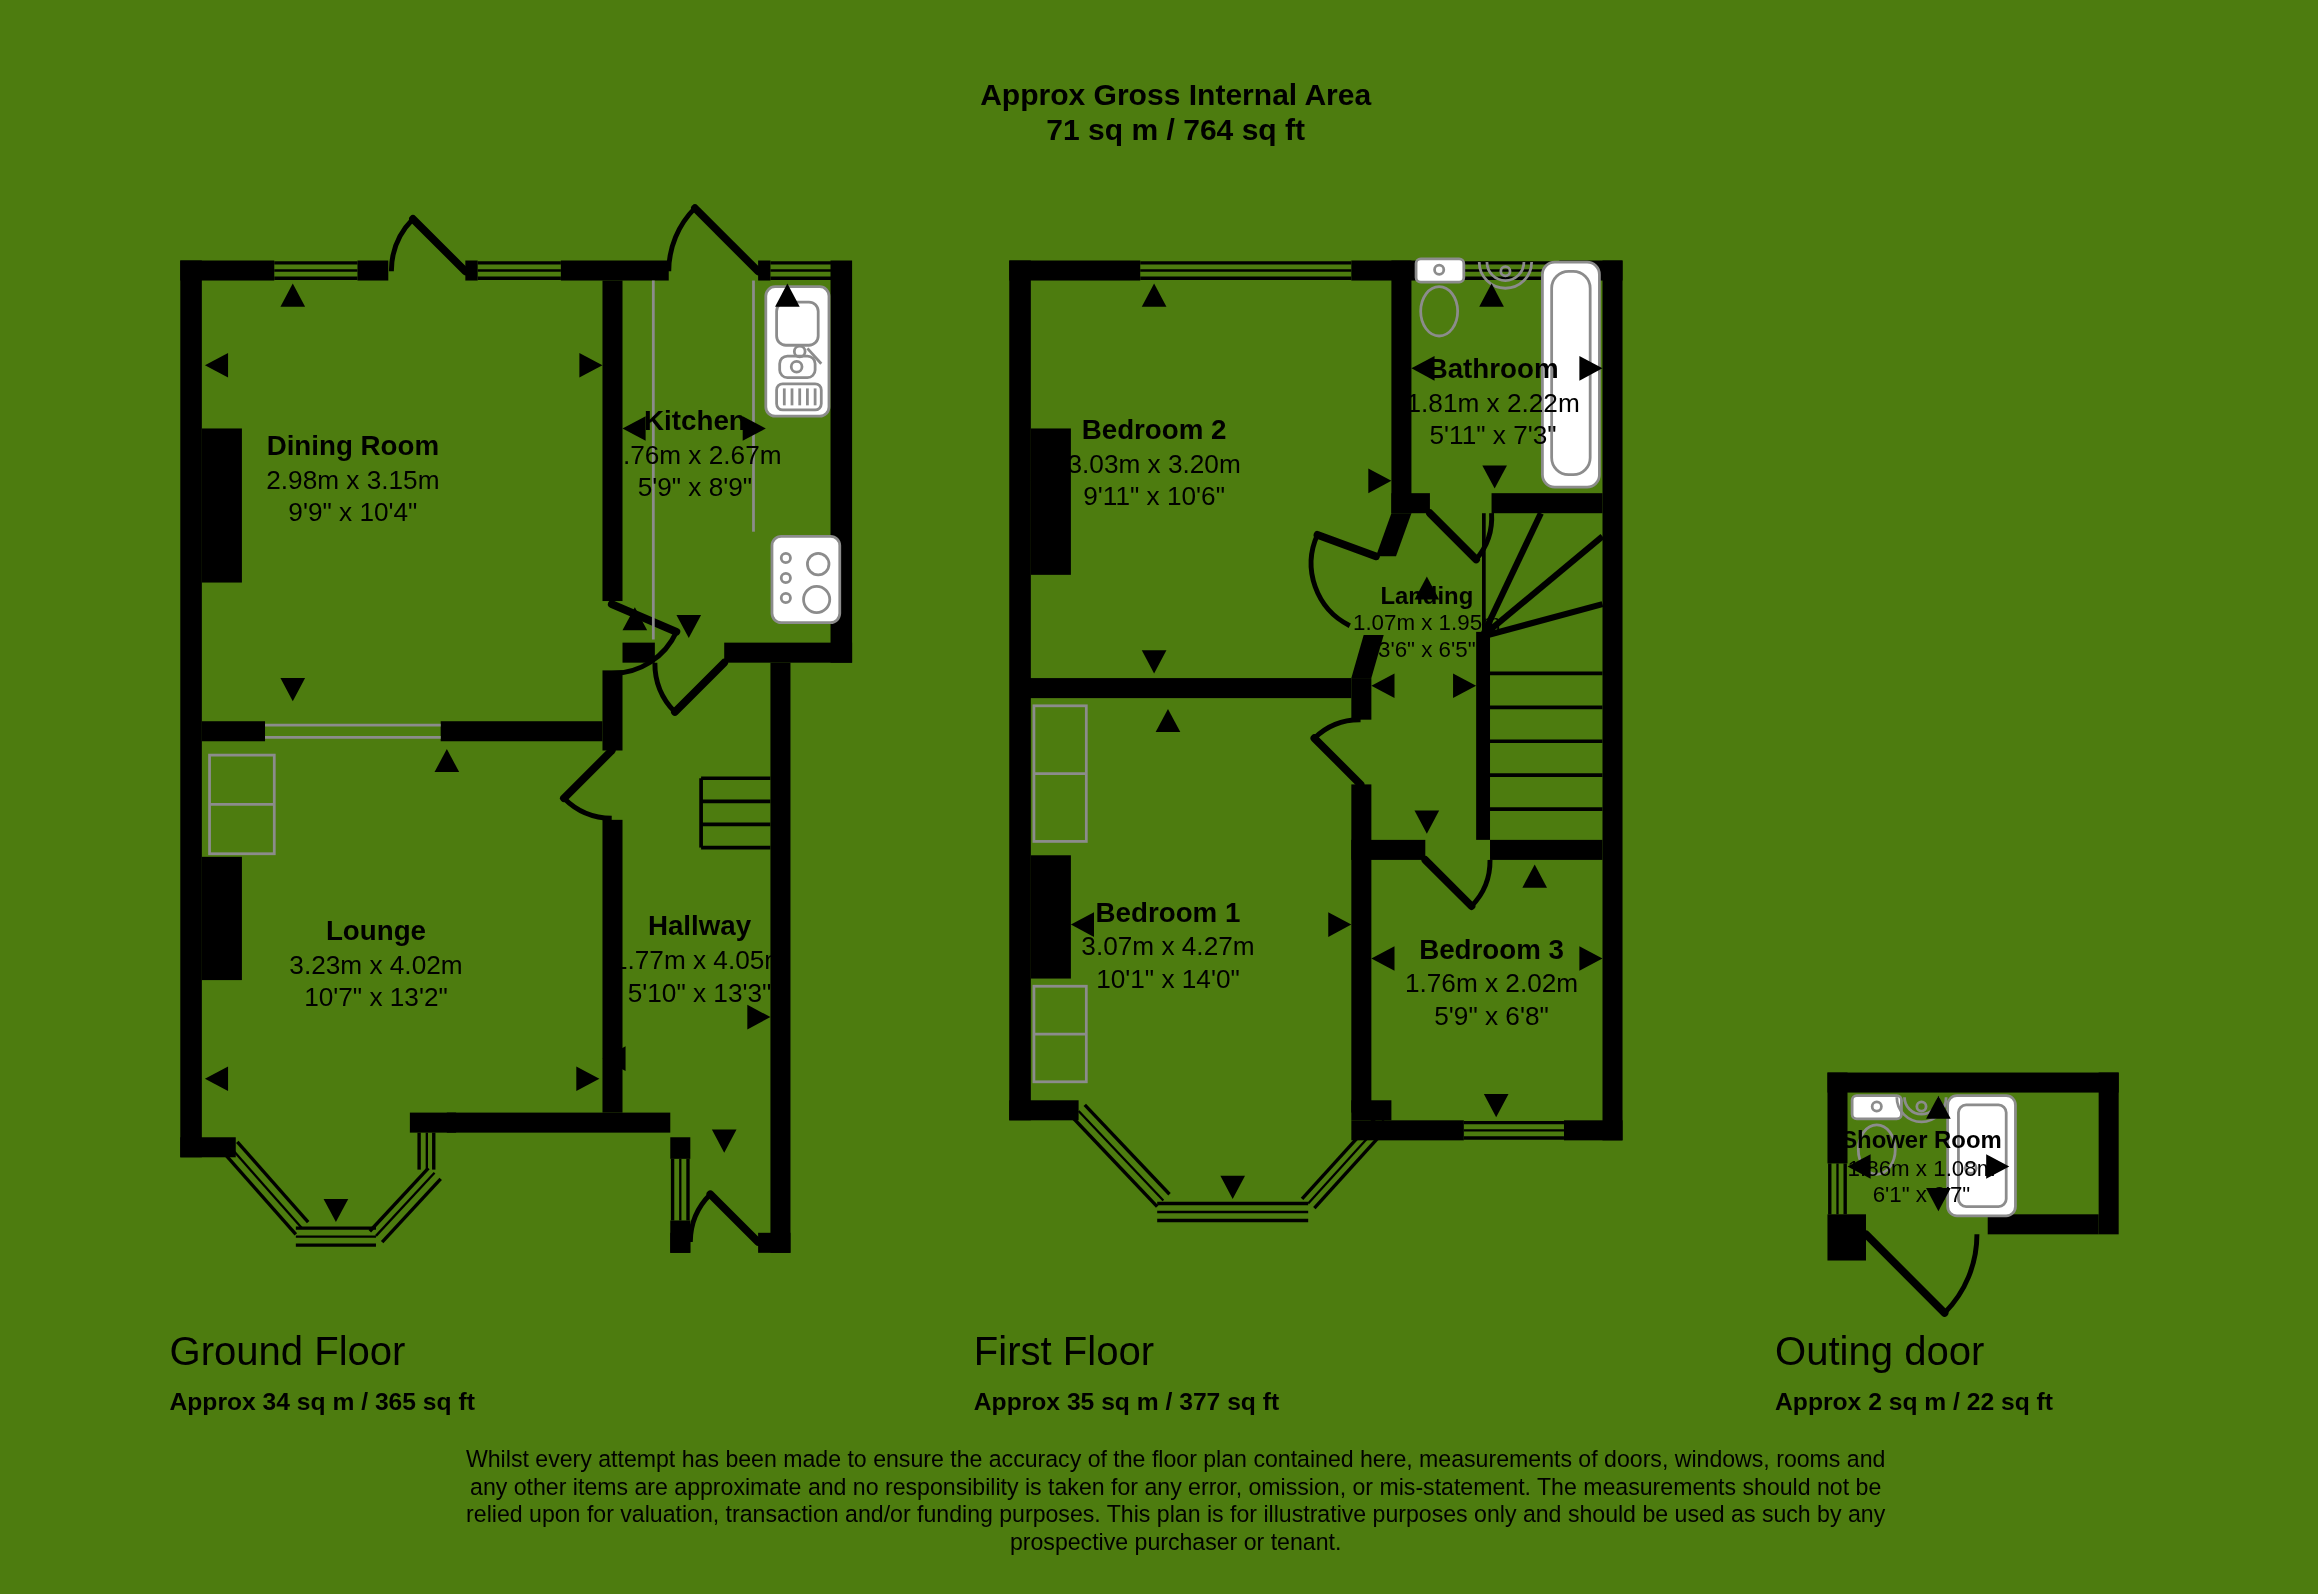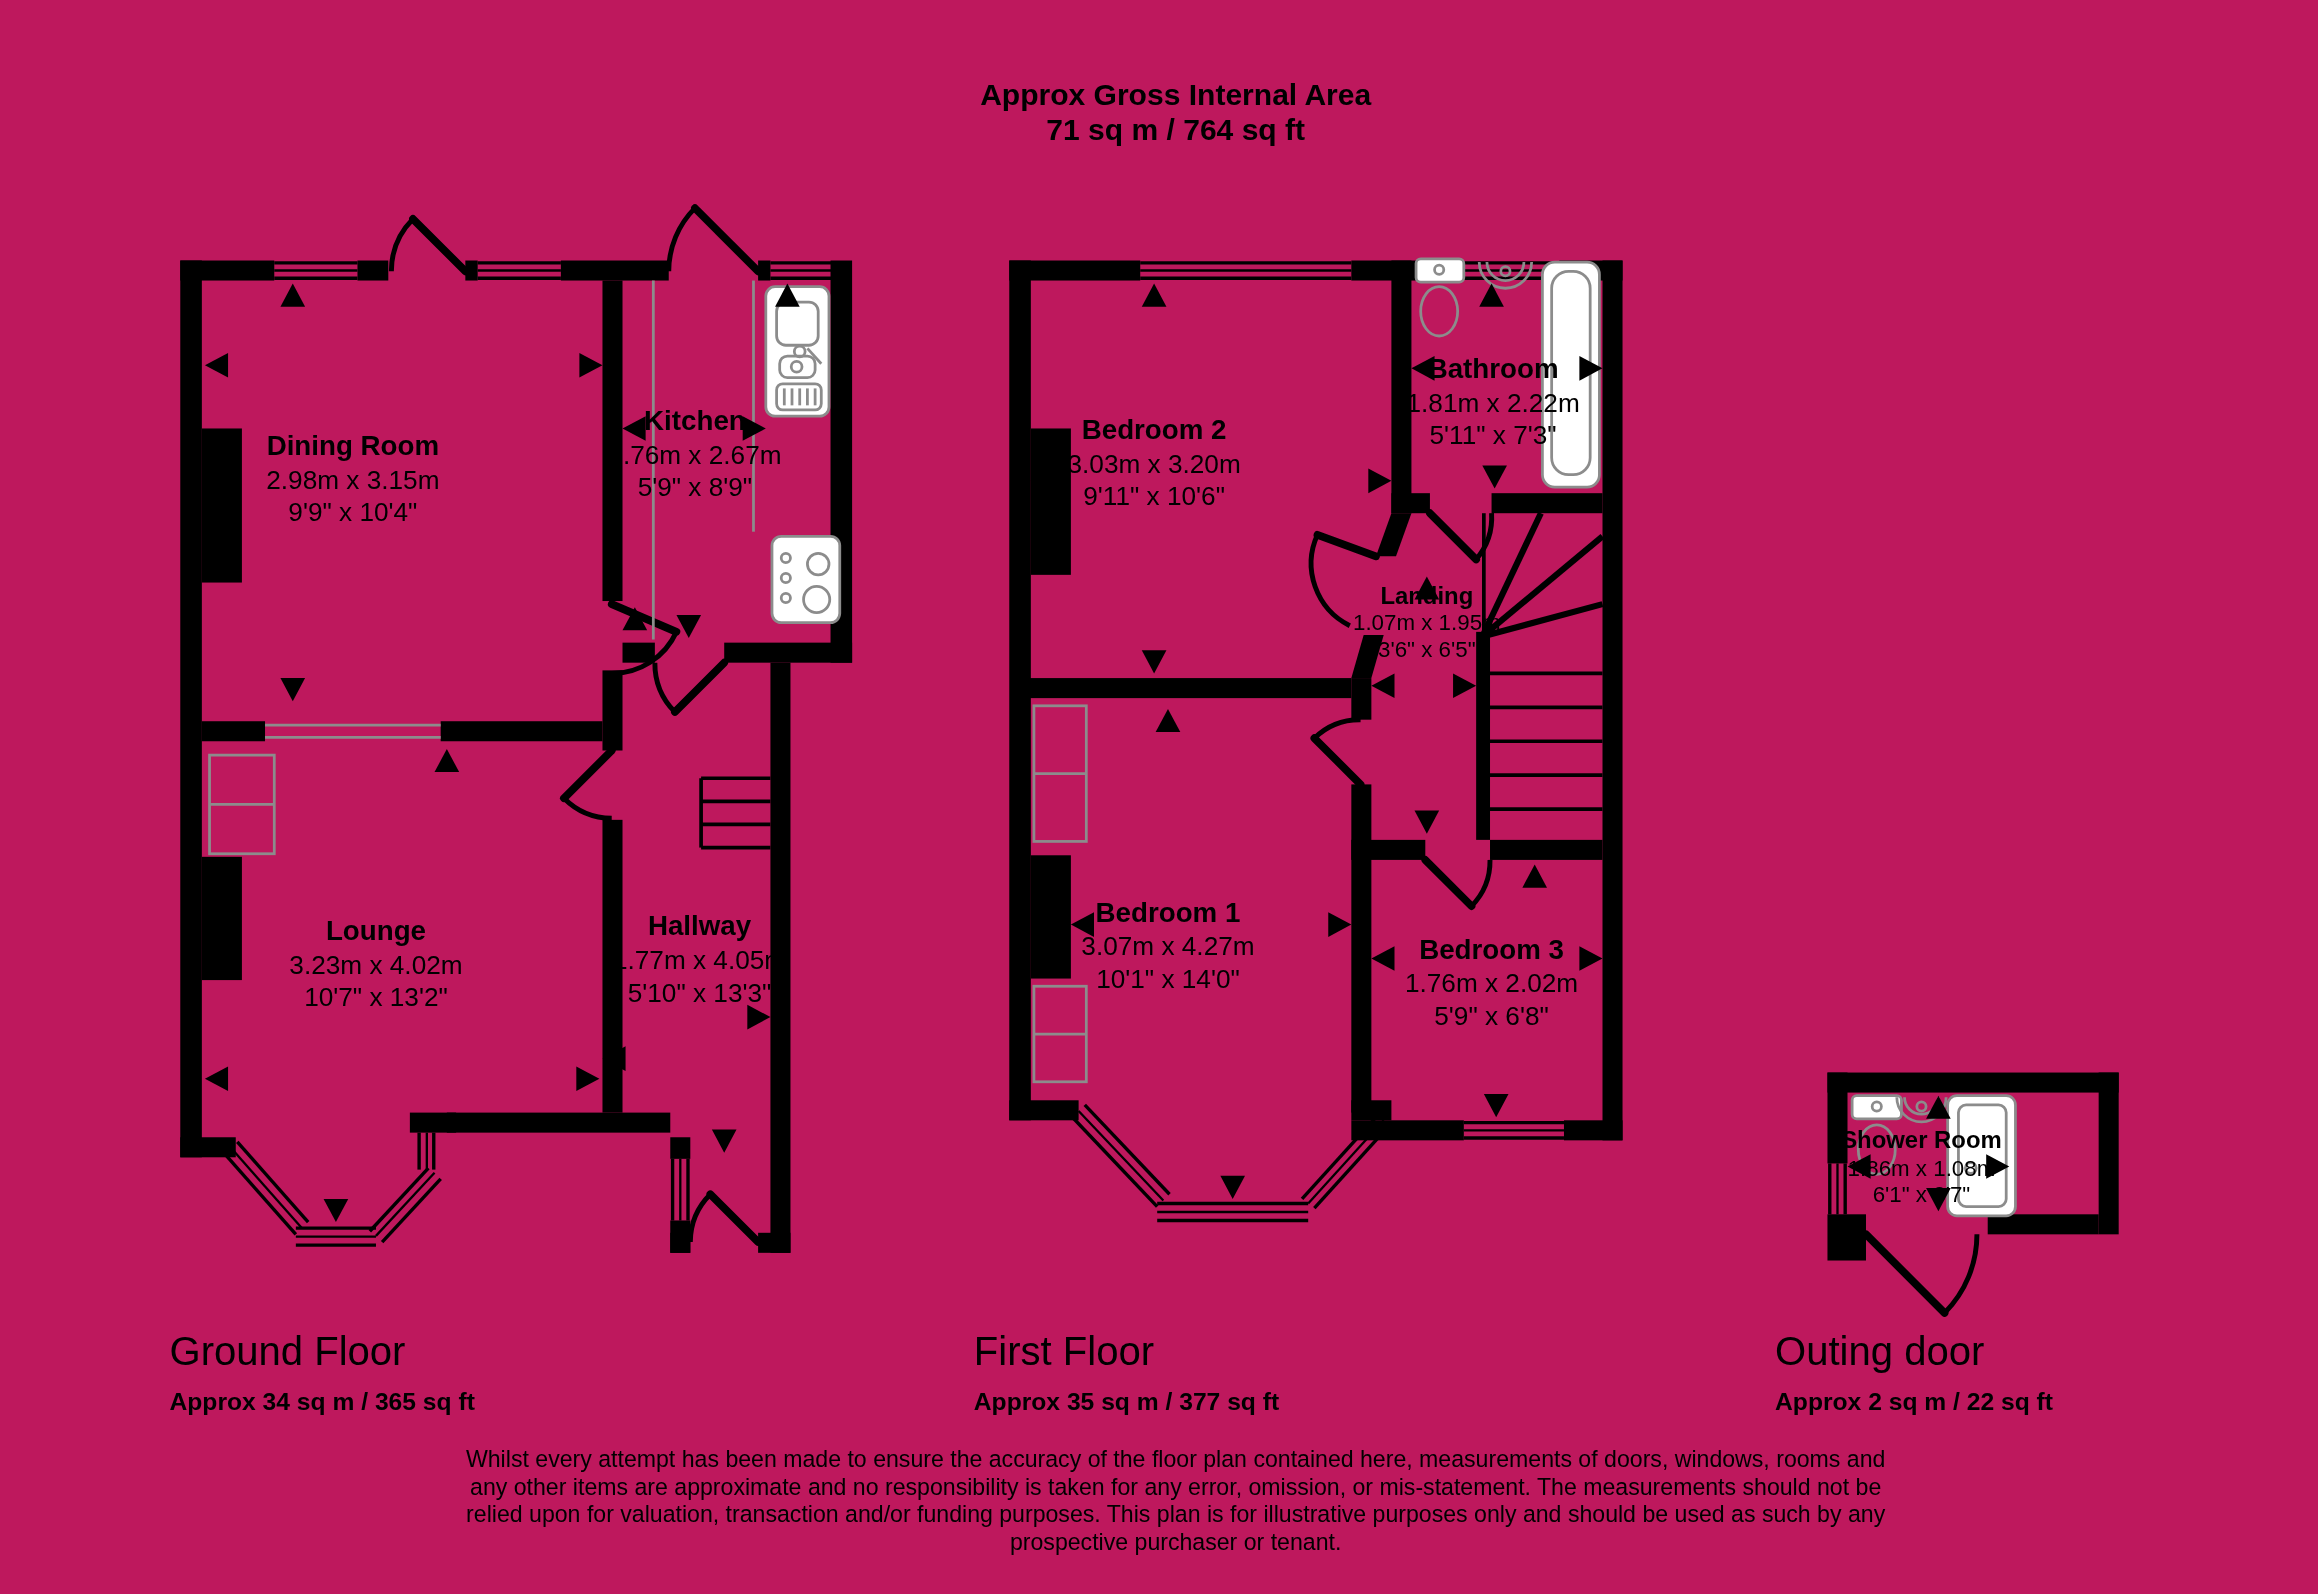--- a/index.html
+++ b/index.html
@@ -1,16 +1,16 @@
 <!DOCTYPE html>
 <html style="font-size:8.2px"><head>
 <meta charset="utf-8">
 <style>
   html,body{margin:0;padding:0;background:#ffffff;}
-  .page{width:2319px;height:1595px;background:#be185d;}
+  .page{width:2319px;height:1595px;background:#4d7c0f;}
   svg{display:block;}
   text{font-family:"Liberation Sans",sans-serif;fill:#000;}
   .room-name{font-weight:bold;font-size:18px;text-anchor:middle;}
   .room-dim{font-size:17px;text-anchor:middle;}
   .room-name-sm{font-weight:bold;font-size:15.5px;text-anchor:middle;}
   .room-dim-sm{font-size:14.5px;text-anchor:middle;}
   .hdr{font-weight:bold;font-size:19.5px;text-anchor:middle;}
   .floor-name{font-size:26px;}
   .floor-area{font-size:16px;font-weight:bold;}
   .disc{font-size:15px;text-anchor:middle;}

